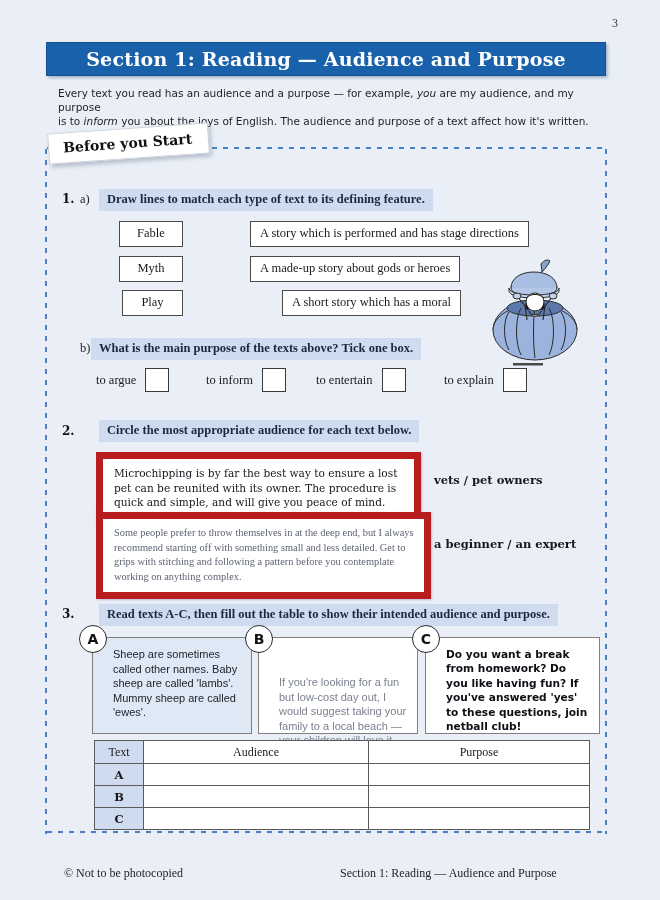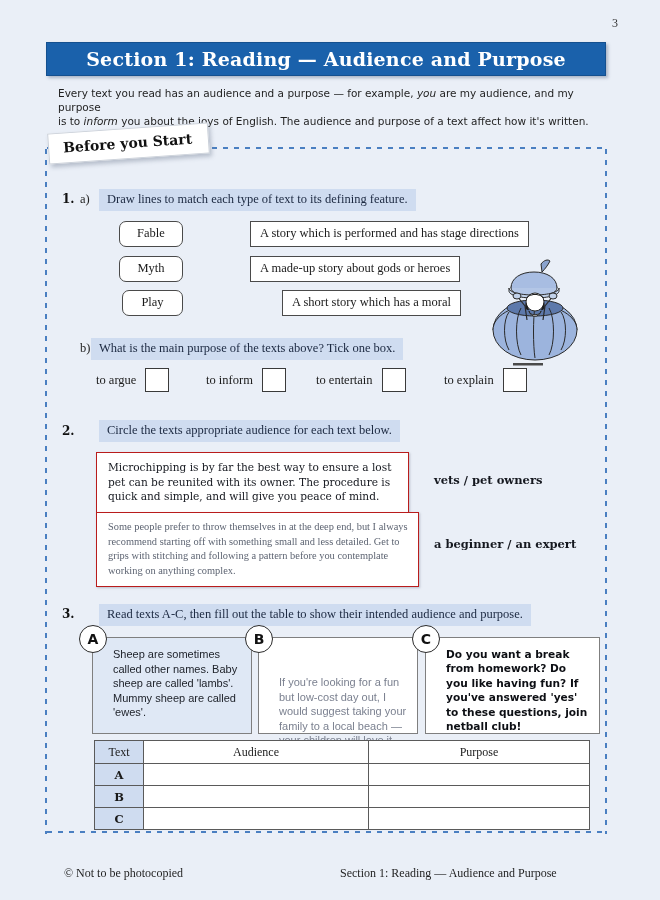--- a/index.html
+++ b/index.html
@@ -88,50 +88,51 @@
     font-size:12.5px;color:#222;
   }
   .qband{
     position:absolute;
     background:#cfdcf0;
     font-family:"Liberation Serif", serif;
     font-size:12.5px;color:#1b2840;
     padding:3px 8px 4px 8px;
     white-space:nowrap;
     line-height:15px;
+    font-weight:bold;
   }
 
   
   .mbox{
     position:absolute;
     border:1px solid #4a4a4a;
     background:#ffffff;
     font-family:"Liberation Serif", serif;
     font-size:12.5px;color:#1a1a1a;
     padding:4px 9px 5px 9px;
     white-space:nowrap;
   }
-  .mbox.left-col{text-align:center;border-radius:7px;}
+  .mbox.left-col{text-align:center;}
 
   
   .tickrow{position:absolute;left:96px;top:368px;width:470px;height:26px;}
   .tickitem{position:absolute;display:flex;align-items:center;gap:9px;}
   .tickitem .lbl{
     font-family:"Liberation Serif", serif;
     font-size:12.5px;color:#1a1a1a;white-space:nowrap;
   }
   .tickitem .box{
     width:22px;height:22px;border:1px solid #3a3a3a;background:#fff;
     display:inline-block;
   }
 
   
   .passage{
     position:absolute;
-    border:1px solid #b91c1c;
+    border:7px solid #b91c1c;
     background:#ffffff;
     box-shadow:1px 1px 2px rgba(140,148,162,.5);
     padding:7px 10px 8px 11px;
   }
   .passage.serif-dark{
     font-family:"DejaVu Serif", serif;
     font-size:10.6px;line-height:14.5px;color:#15181f;
   }
   .passage.serif-light{
     font-family:"Liberation Serif", serif;
@@ -290,21 +291,21 @@
       <span class="lbl">to entertain</span>
       <span class="box"></span>
     </div>
     <div class="tickitem" style="left:348px;top:0px;">
       <span class="lbl">to explain</span>
       <span class="box"></span>
     </div>
   </div>
 
   <div class="qnum" style="left:62px;top:424px;">2.</div>
-  <div class="qband" style="left:99px;top:420px;">Circle the texts appropriate audience for each text below.</div>
+  <div class="qband" style="left:99px;top:420px;">Circle the most appropriate audience for each text below.</div>
 
   <div class="passage serif-dark" style="left:96px;top:452px;width:290px;">Microchipping is by far the best way to ensure a lost pet can be reunited with its owner.  The procedure is quick and simple, and will give you peace of mind.</div>
   <div class="choice" style="left:434px;top:473px;">vets  /  pet owners</div>
 
   <div class="passage serif-light" style="left:96px;top:512px;width:300px;">Some people prefer to throw themselves in at the deep end, but I always recommend starting off  with something small and less detailed.  Get to grips with stitching and following a pattern before you contemplate working on anything complex.</div>
   <div class="choice" style="left:434px;top:537px;">a beginner / an expert</div>
 
   <div class="qnum" style="left:62px;top:607px;">3.</div>
   <div class="qband" style="left:99px;top:604px;">Read texts A-C, then fill out the table to show their intended audience and purpose.</div>
 

